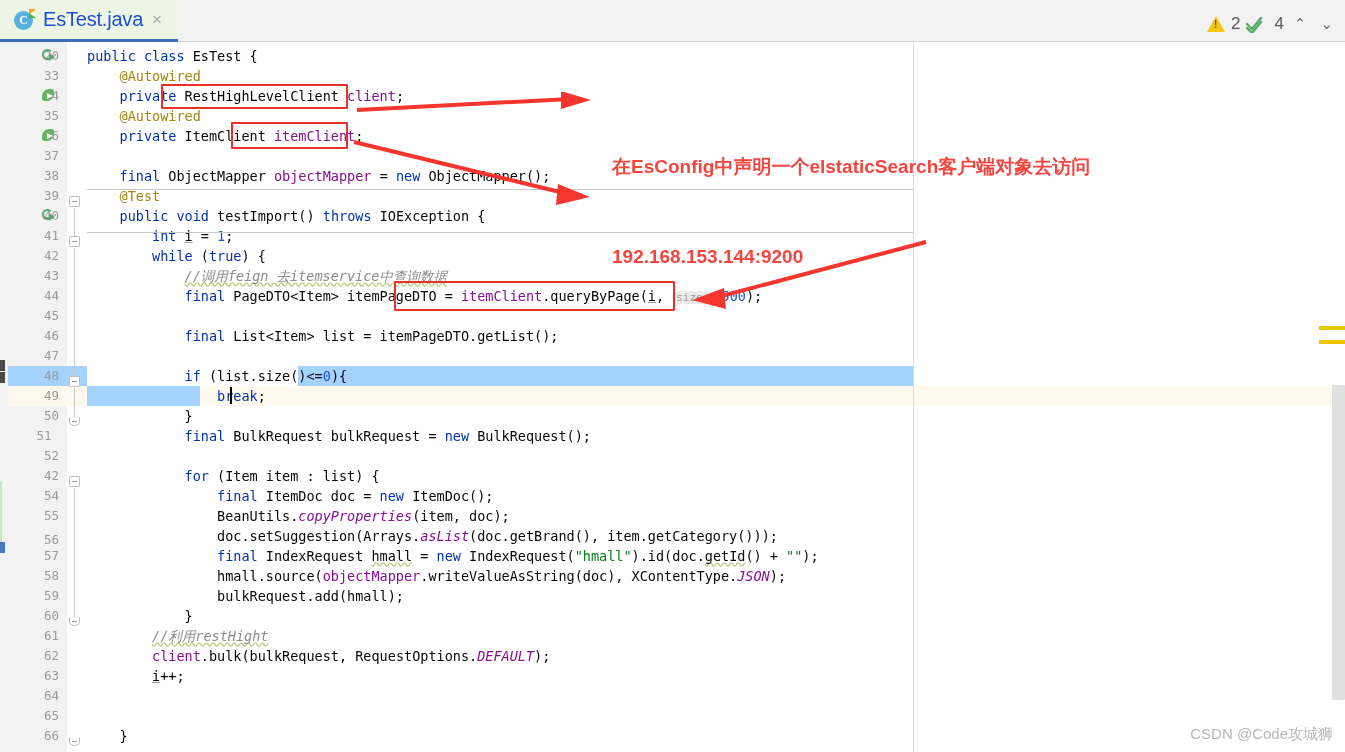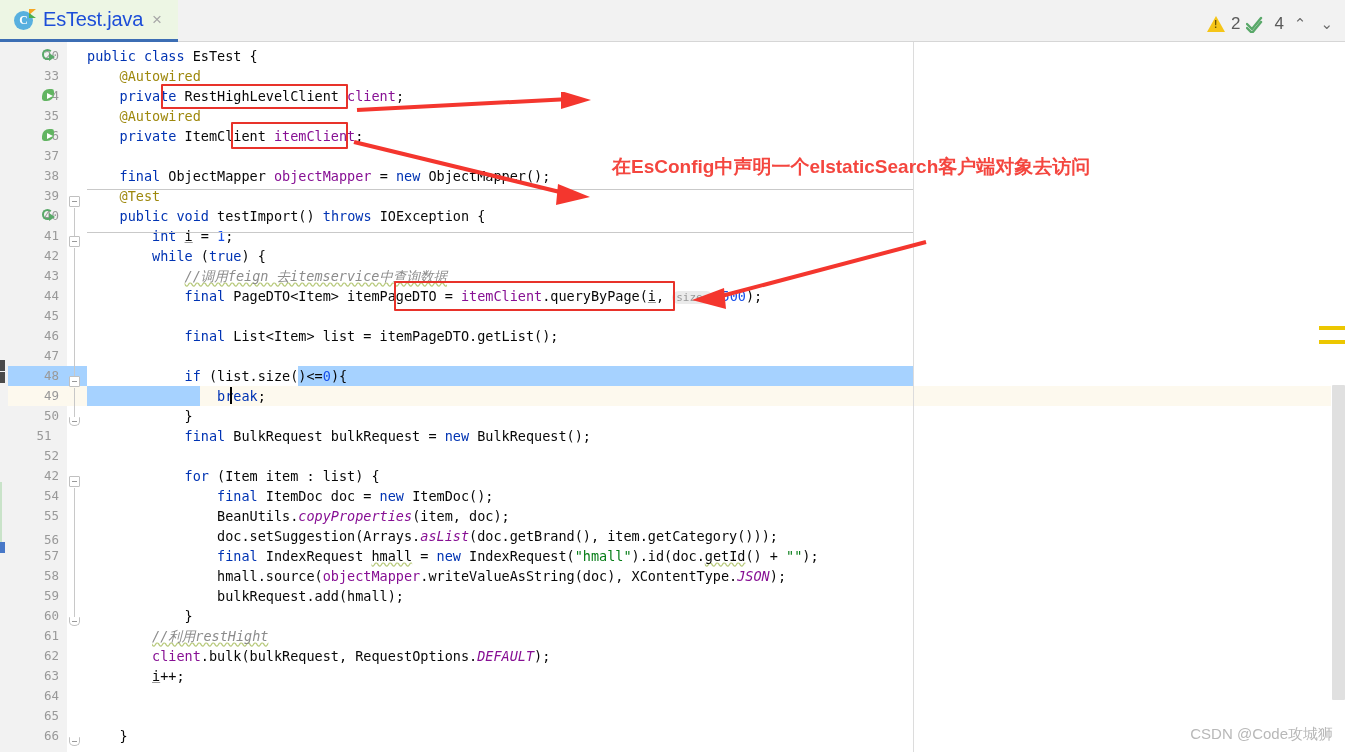--- a/index.html
+++ b/index.html
@@ -397,16 +397,17 @@
     <polygon points="206,44 238,57 204,65" fill="#f4362e"></polygon>
   </svg>
 
   <svg class="arrow-svg" style="left:678px; top:238px; width:252px; height:72px;" viewBox="0 0 252 72">
     <path d="M248 4 L36 60" stroke="#f4362e" stroke-width="4" fill="none"></path>
     <polygon points="46,50 14,62 48,71" fill="#f4362e"></polygon>
   </svg>
 
   <div class="anno" style="left:612px; top:92px;">
     <div>在EsConfig中声明一个elstaticSearch客户端对象去访问</div>
+    <div>192.168.153.144:9200</div>
   </div>
 
   <div class="watermark">CSDN @Code攻城狮</div>
 </div>
 
 </body></html>

